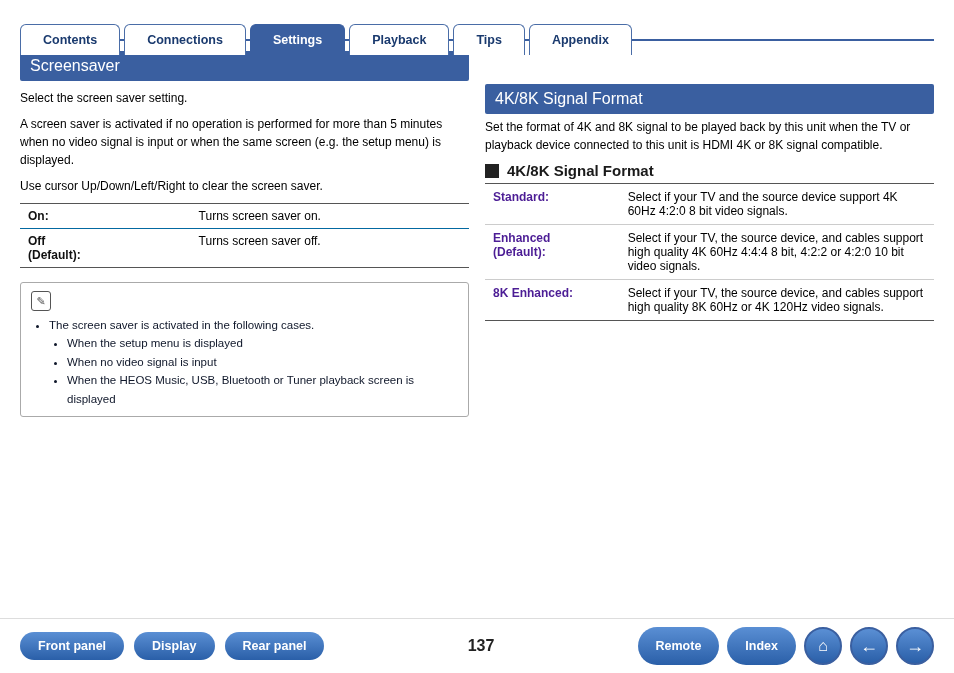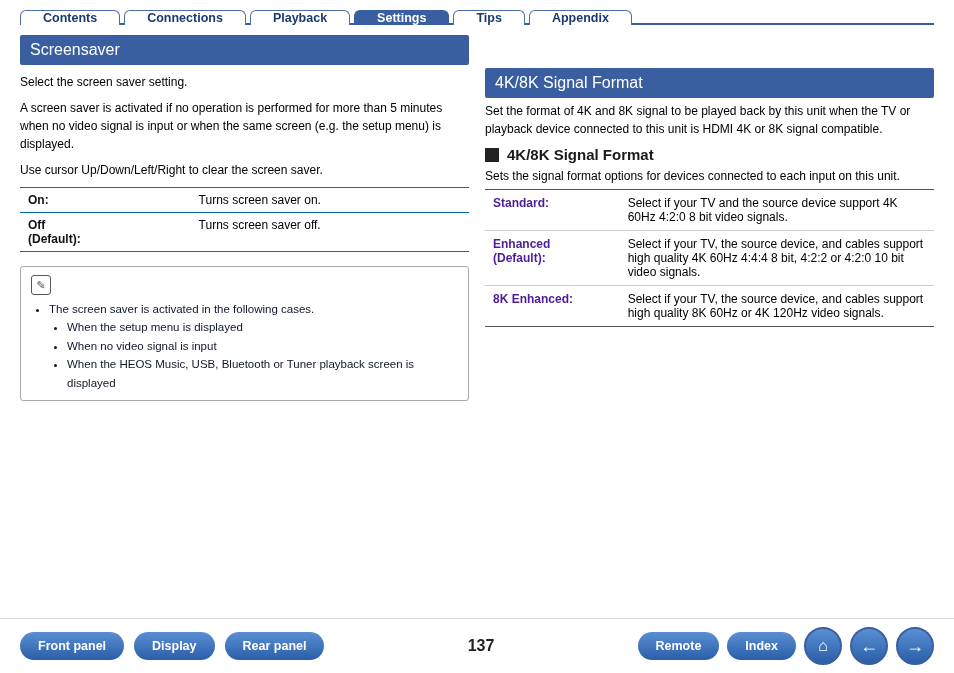--- a/index.html
+++ b/index.html
@@ -16,31 +16,31 @@
 
     
     .nav-tabs {
       display: flex;
       align-items: flex-end;
       padding: 8px 20px 0 20px;
       gap: 4px;
       background: #fff;
     }
     .nav-tab {
-      padding: 0 22px;
+      padding: 8px 22px;
       border: 1.5px solid #4a6da7;
       border-bottom: none;
       border-radius: 6px 6px 0 0;
       font-size: 12.5px;
       font-weight: bold;
       color: #1a3a6e;
       background: #fff;
       cursor: pointer;
       position: relative;
-      top: 2px;
+      top: 16px;
     }
     .nav-tab.active {
       background: #3a5fa0;
       color: #fff;
       border-color: #3a5fa0;
     }
     .nav-tabs-border {
       height: 2px;
       background: #3a5fa0;
       margin: 0 20px;
@@ -214,21 +214,20 @@
     }
     .footer-page {
       font-size: 16px;
       font-weight: bold;
       color: #222;
       padding: 0 10px;
     }
     .footer-right {
       display: flex;
       gap: 8px;
-      align-items: center;
     }
     .nav-circle-btn {
       width: 38px;
       height: 38px;
       border-radius: 50%;
       border: 2px solid #3a5fa0;
       background: linear-gradient(to bottom, #5a8fd4, #2a5fa8);
       display: flex;
       align-items: center;
       justify-content: center;
@@ -250,22 +249,22 @@
       color: #fff;
       font-size: 16px;
     }
   </style>
 </head>
 <body>
 
 <div class="nav-tabs">
   <div class="nav-tab">Contents</div>
   <div class="nav-tab">Connections</div>
+  <div class="nav-tab active">Settings</div>
   <div class="nav-tab">Playback</div>
-  <div class="nav-tab active">Settings</div>
   <div class="nav-tab">Tips</div>
   <div class="nav-tab">Appendix</div>
 </div>
 <div class="nav-tabs-border"></div>
 
 <div class="main-content">
 
   <div class="left-col">
     <div class="section-header">Screensaver</div>
     <p class="section-text">Select the screen saver setting.</p>
@@ -299,21 +298,20 @@
   </div>
 
   <div class="right-col">
     <div class="section-header">4K/8K Signal Format</div>
     <p class="section-text">Set the format of 4K and 8K signal to be played back by this unit when the TV or playback device connected to this unit is HDMI 4K or 8K signal compatible.</p>
 
     <div class="subsection-header">
       <span class="square"></span>
       <span>4K/8K Signal Format</span>
     </div>
-    <p class="section-text">Sets the signal format options for devices connected to each input on this unit.</p>
 
     <table class="signal-table">
       <tbody>
           <tr>
         <td>Standard:</td>
         <td>Select if your TV and the source device support 4K 60Hz 4:2:0 8 bit video signals.</td>
       </tr>
       <tr>
         <td>Enhanced<br>(Default):</td>
         <td>Select if your TV, the source device, and cables support high quality 4K 60Hz 4:4:4 8 bit, 4:2:2 or 4:2:0 10 bit video signals.</td>

